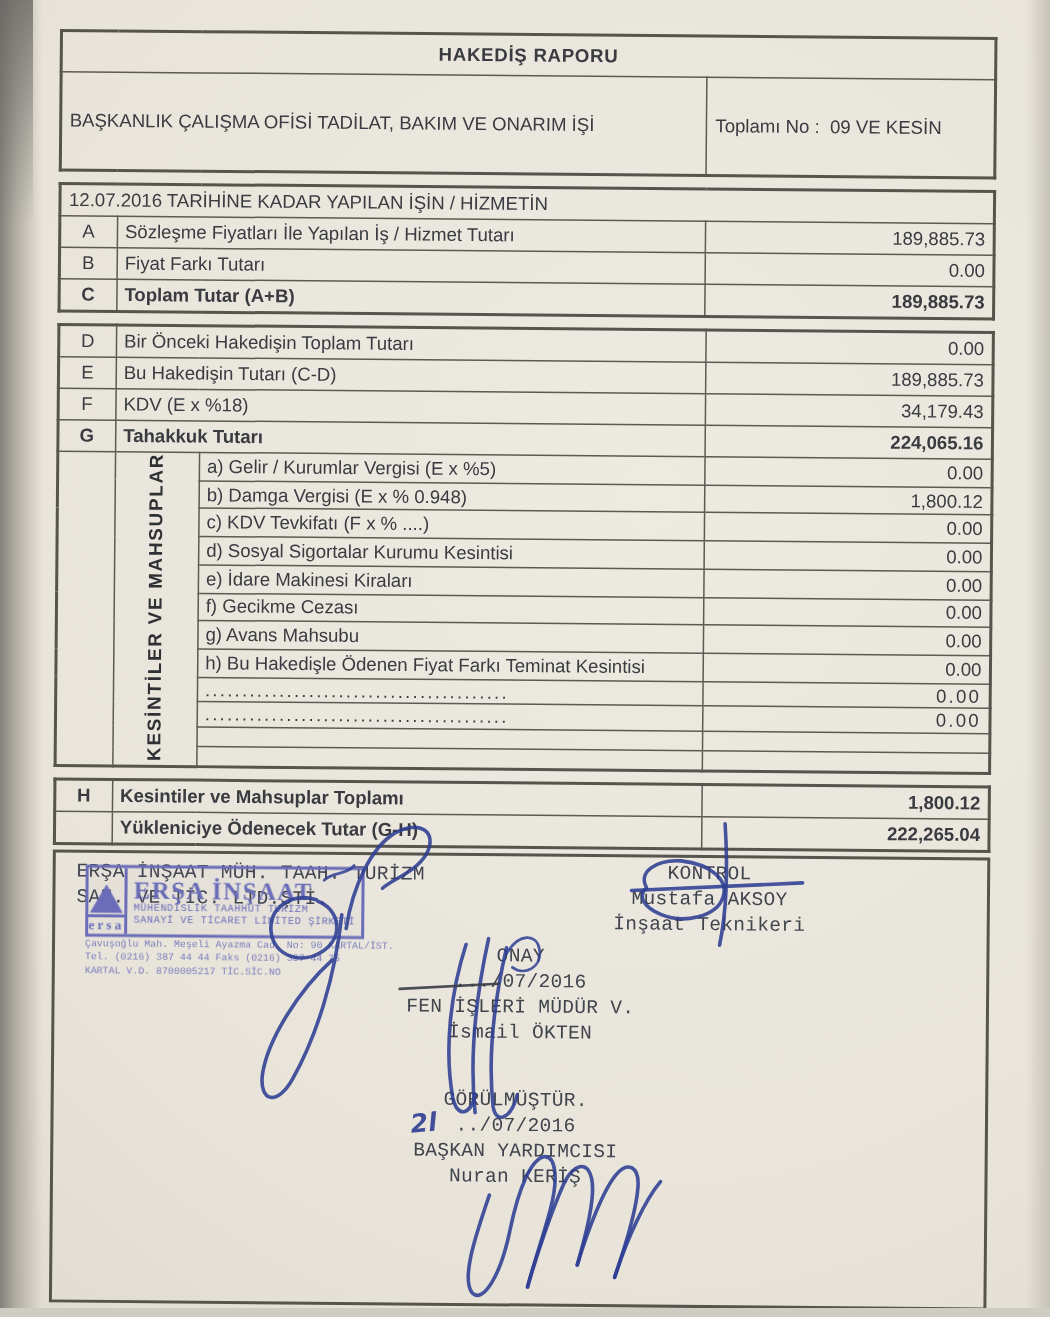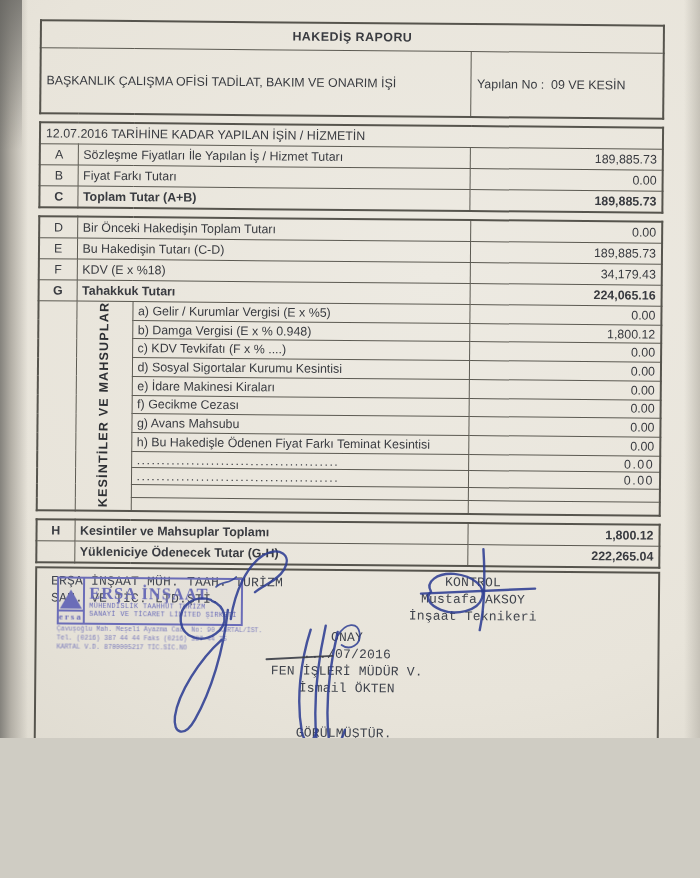--- a/index.html
+++ b/index.html
@@ -1,17 +1,17 @@
 <!DOCTYPE html>
 <html style="--ink: #2e3e93; --stamp: #6b6db8;"><head>
 <meta charset="utf-8">
 <style>
   html,body{margin:0;padding:0;background:#cfccc3;}
   .photo{
-    position:relative;width:700px;height:738px;overflow:hidden;
+    position:relative;width:700px;height:872px;overflow:hidden;
     background:
       radial-gradient(130% 110% at 62% 38%, #edeae2 0%, #e8e4da 52%, #dad6cb 88%, #cfcbc0 100%);
     font-family:"Liberation Sans", sans-serif;color:#3c3e42;
   }
   .edge-left{position:absolute;left:0;top:0;bottom:0;width:30px;
     background:linear-gradient(to right,#84827c 0,#b3afa6 11px,rgba(233,229,220,0) 28px);}
   .edge-corner{position:absolute;left:0;top:0;width:22px;height:150px;
     background:linear-gradient(to bottom,#63625e,rgba(99,98,94,0));opacity:.75;}
   .edge-right{position:absolute;right:0;top:0;bottom:0;width:16px;
     background:linear-gradient(to left,#c6c2b8,rgba(233,229,220,0));}
@@ -78,21 +78,21 @@
           <col>
           <col style="width:192px">
         </colgroup>
       <tbody>
           <tr class="r-title">
             <td colspan="4">HAKEDİŞ RAPORU</td>
           </tr>
       <tr class="r-work">
         <td colspan="3" style="white-space:normal;">BAŞKANLIK ÇALIŞMA OFİSİ TADİLAT, BAKIM VE ONARIM İŞİ</td>
         <td class="c-hak">
-          <span>Yapılan No :</span>&nbsp;&nbsp;<span>09 VE KESİN</span>
+          <span>Toplamı No :</span>&nbsp;&nbsp;<span>09 VE KESİN</span>
         </td>
       </tr>
     </tbody>
       </table>
 
     <table class="tb">
       <colgroup>
           <col style="width:38px">
           <col style="width:56px">
           <col>

